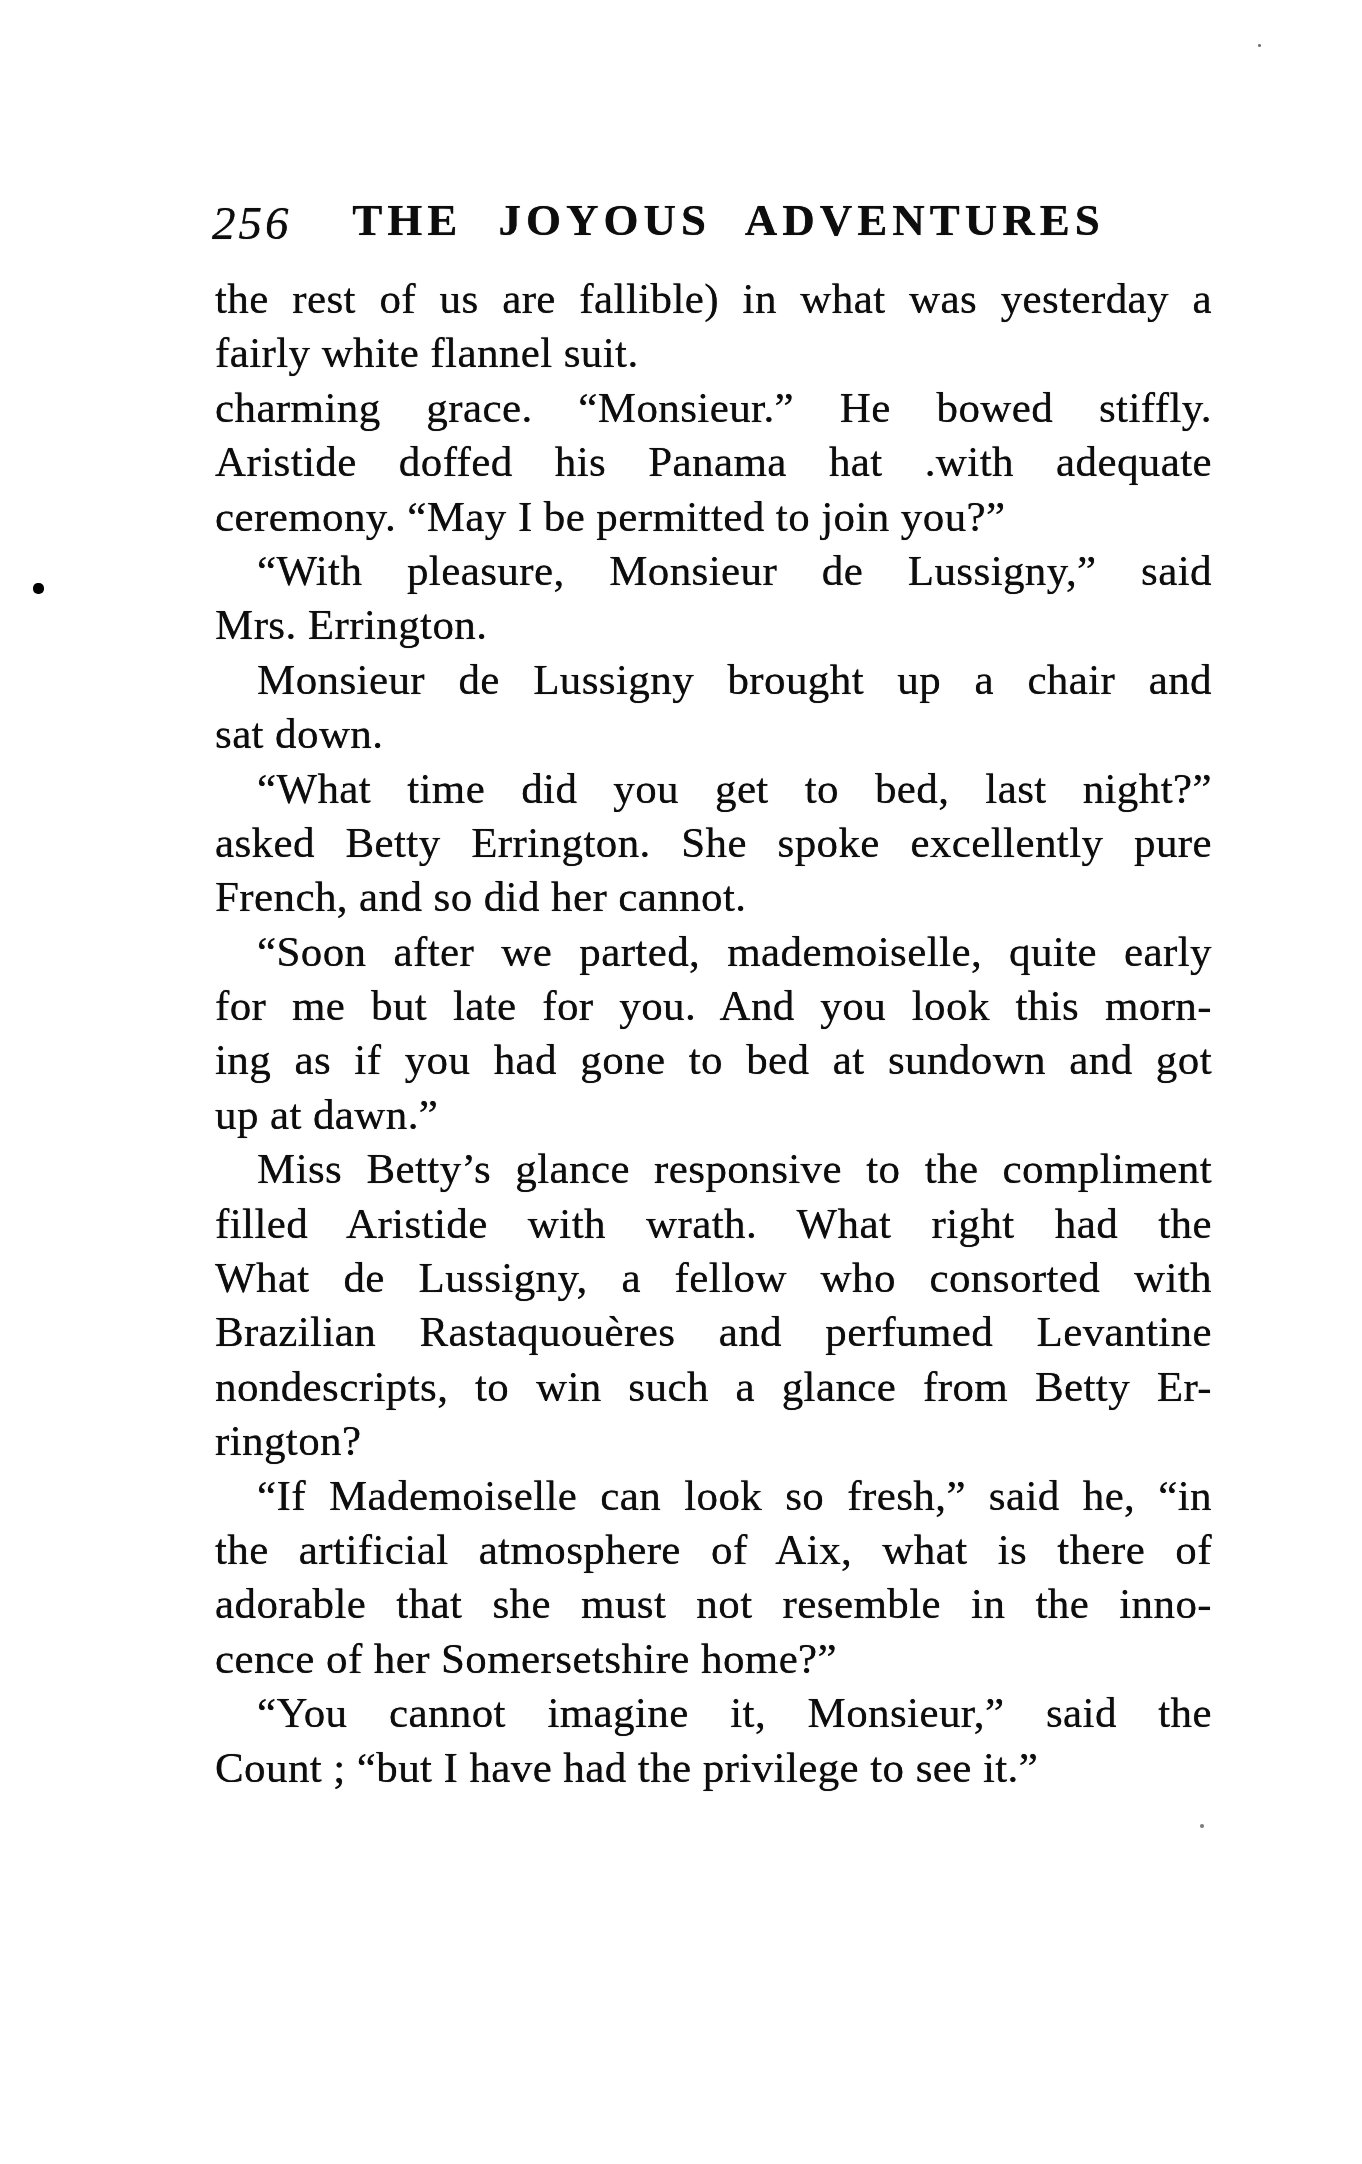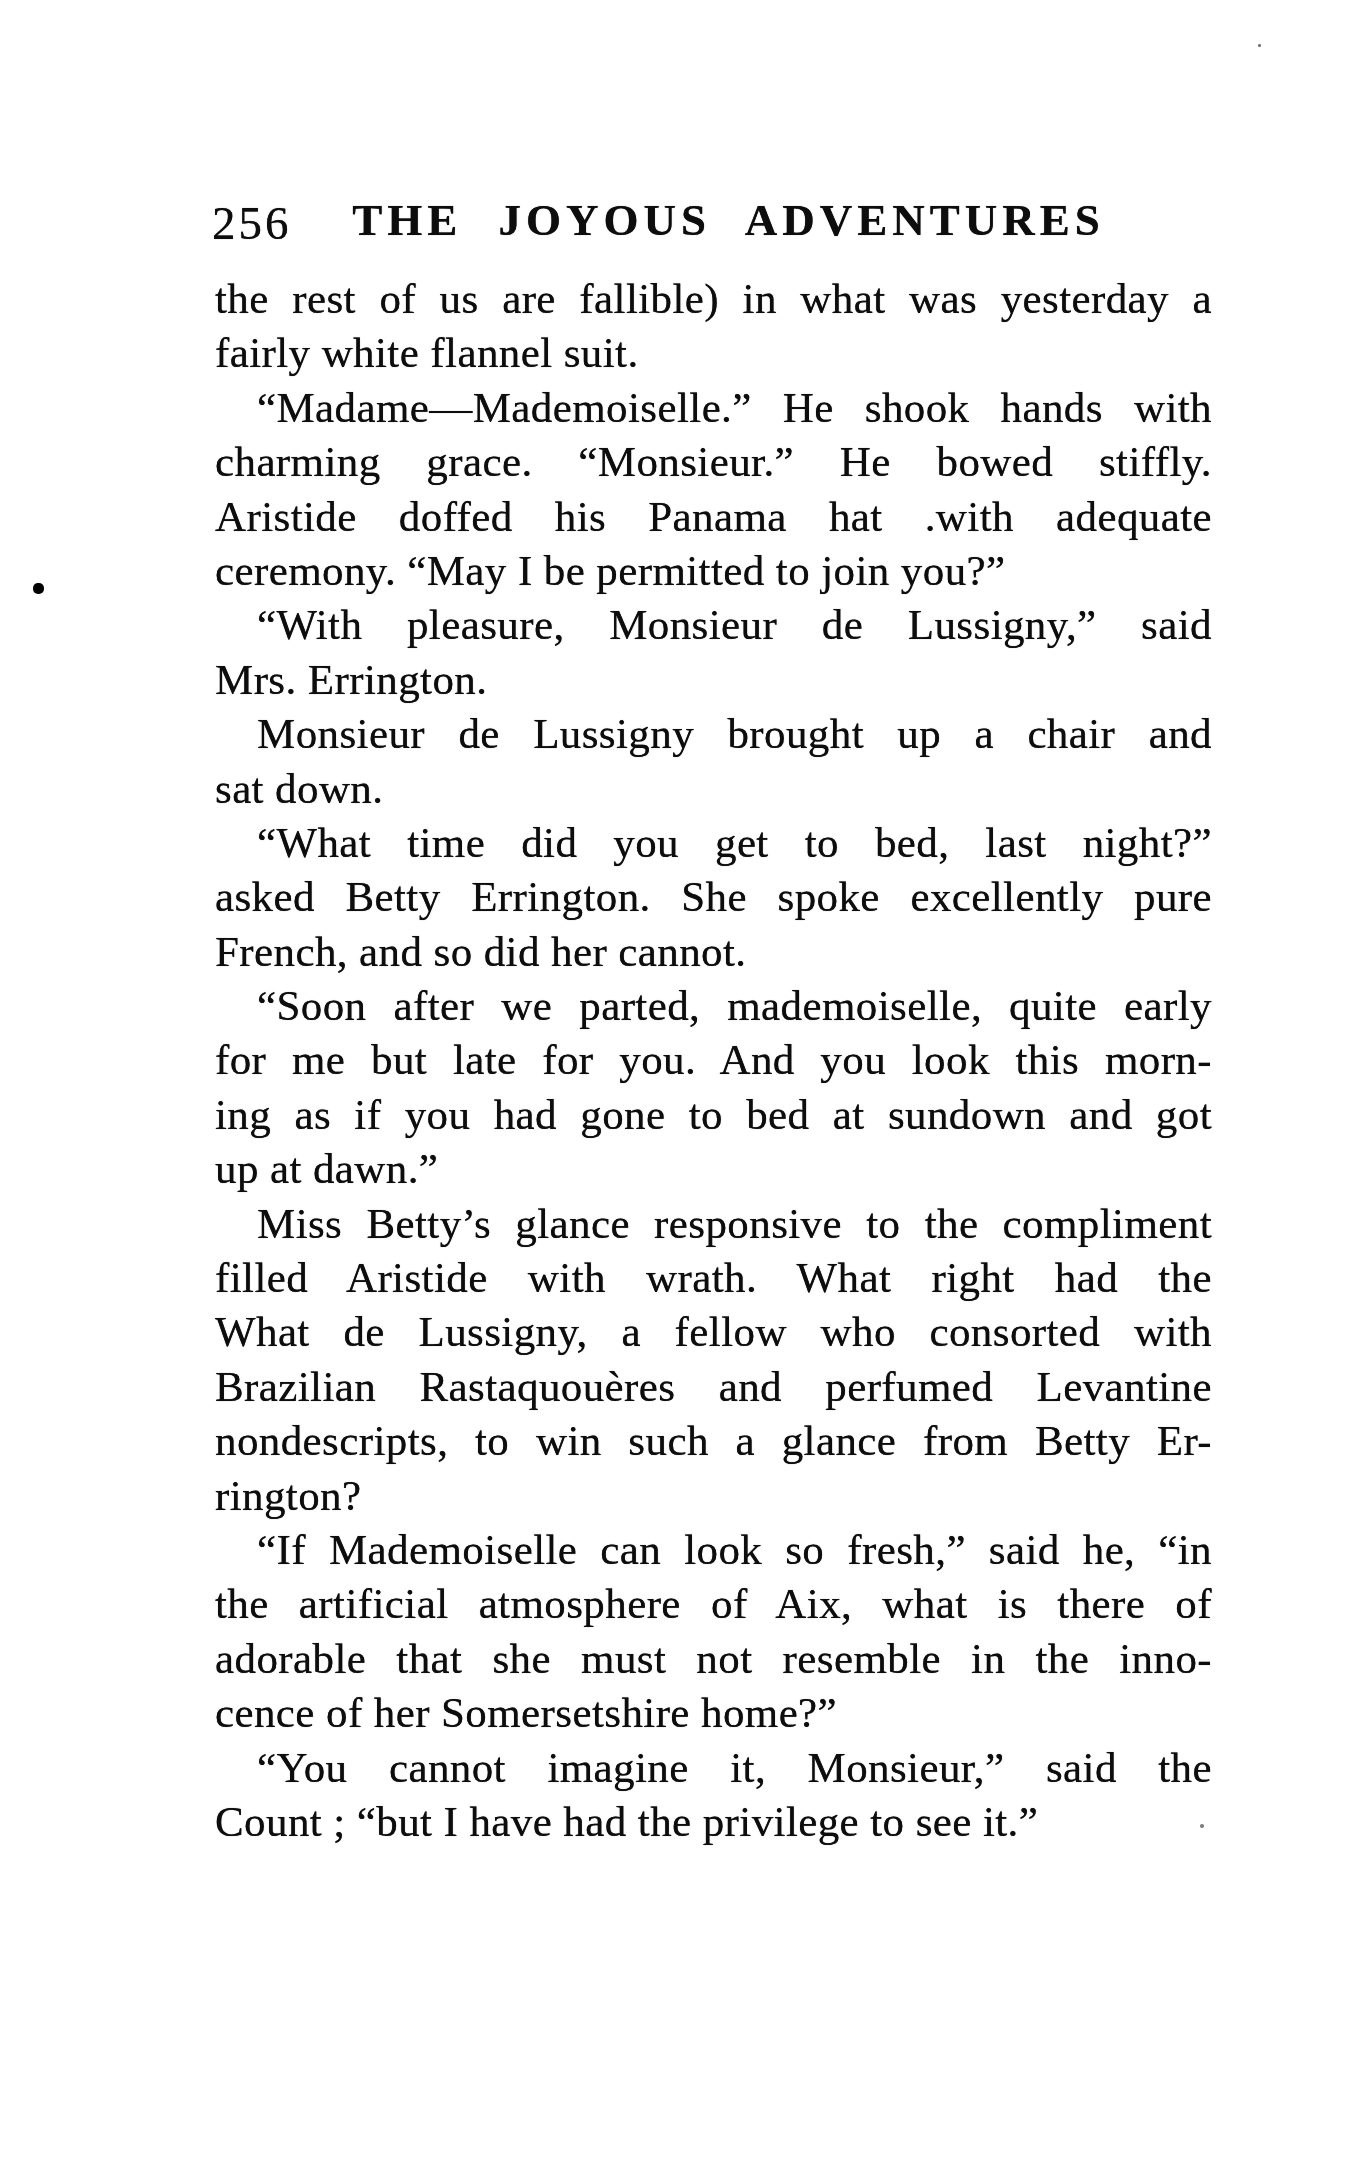--- a/index.html
+++ b/index.html
@@ -32,20 +32,21 @@
     line-height: 48px;
     white-space: nowrap;
   }
   .pagenum {
     position: absolute;
     left: -3px;
     top: 3px;
     font-size: 47px;
     letter-spacing: 3px;
     text-shadow: 0 0 0.7px rgba(0,0,0,0.85);
+    font-style: italic;
   }
   .title {
     position: absolute;
     left: 50%;
     top: 0;
     transform: translateX(-48%);
     letter-spacing: 5px;
     word-spacing: 20px;
     text-shadow: 0 0 0.7px rgba(0,0,0,0.85);
     font-weight: bold;
@@ -84,21 +85,20 @@
 
 <div class="page">
   <div class="text-col">
     <div class="header">
       <span class="pagenum">256</span>
       <span class="title">THE JOYOUS ADVENTURES</span>
     </div>
     <div class="body-text" id="body-lines">
         <div class="line">the rest of us are fallible) in what was yesterday a</div>
         <div class="line pend">fairly white flannel suit.</div>
-        <div class="line ind">“Madame—Mademoiselle.”  He shook hands with</div>
         <div class="line">charming grace.  “Monsieur.”  He bowed stiffly.</div>
         <div class="line">Aristide doffed his Panama hat .with adequate</div>
         <div class="line pend">ceremony.  “May I be permitted to join you?”</div>
         <div class="line ind">“With pleasure, Monsieur de Lussigny,” said</div>
         <div class="line pend">Mrs. Errington.</div>
         <div class="line ind">Monsieur de Lussigny brought up a chair and</div>
         <div class="line pend">sat down.</div>
         <div class="line ind">“What time did you get to bed, last night?”</div>
         <div class="line">asked Betty Errington. She spoke excellently pure</div>
         <div class="line pend">French, and so did her cannot.</div>

